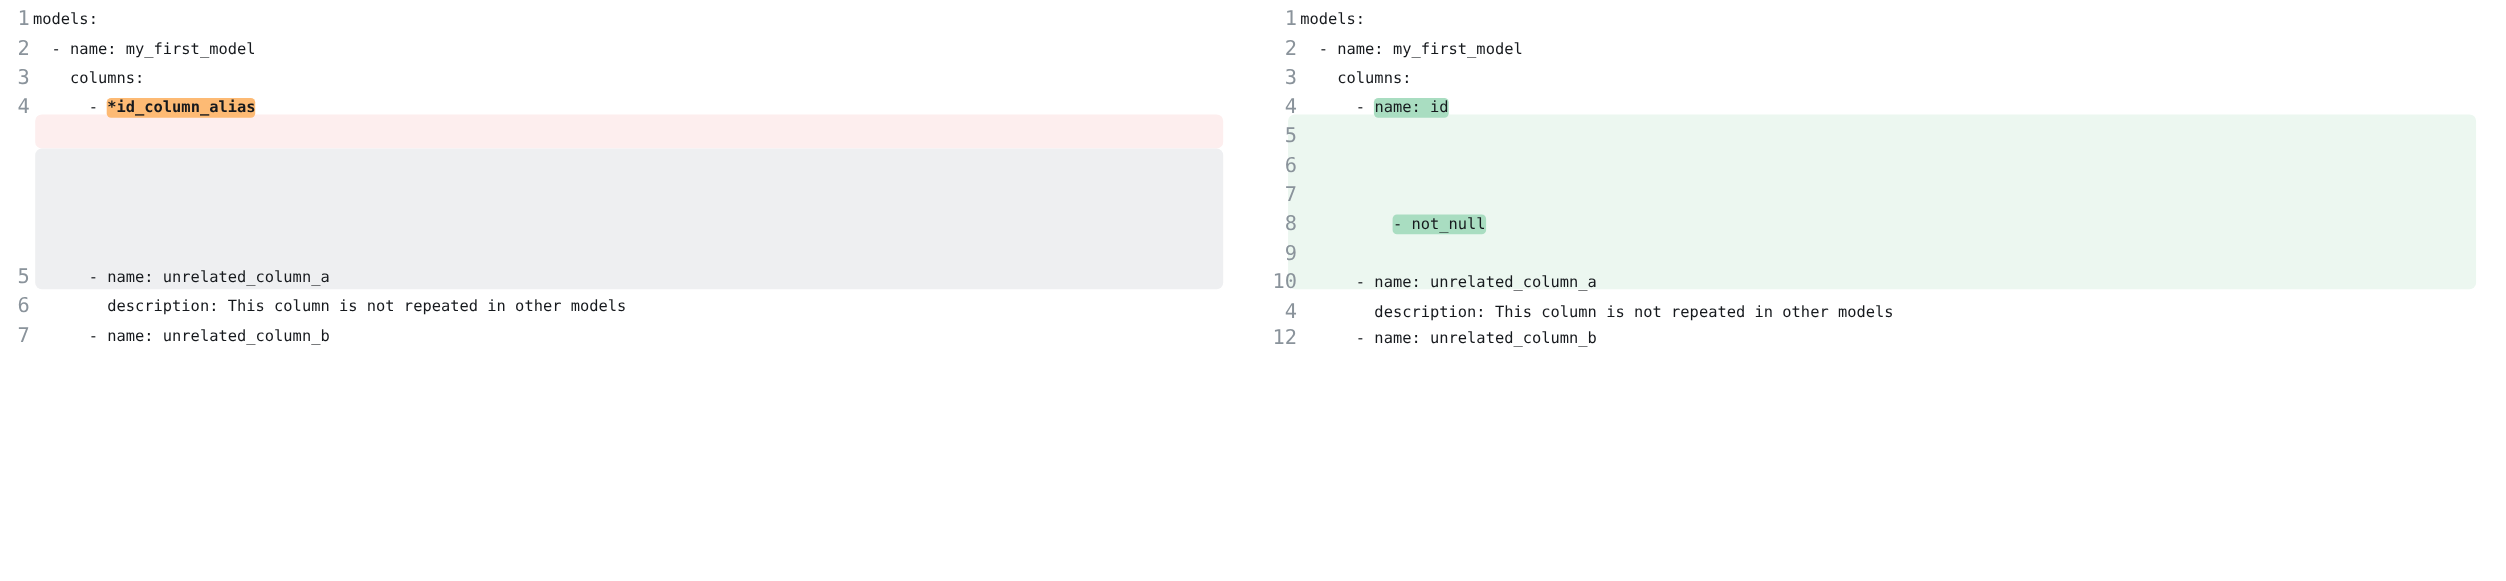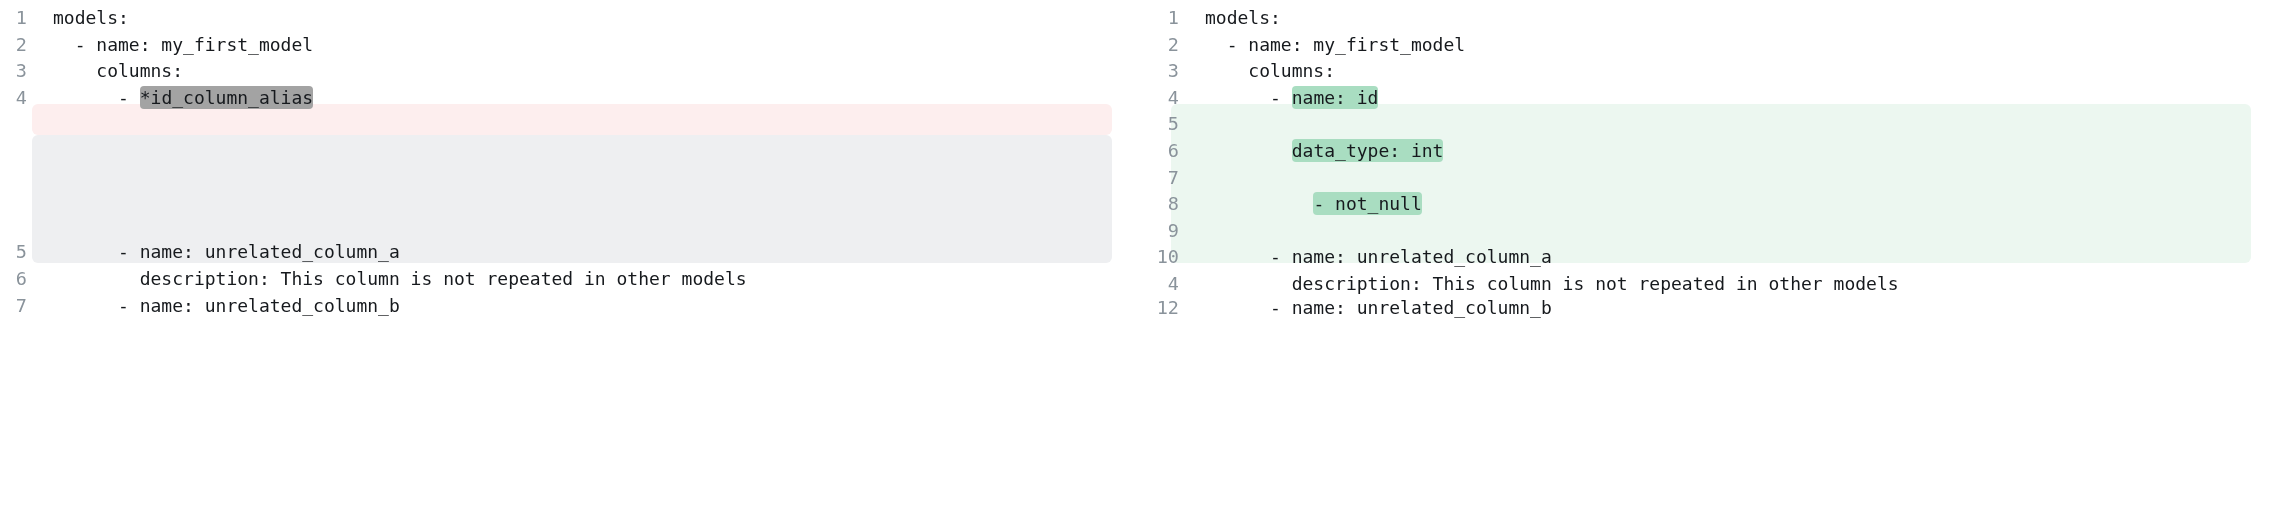--- a/index.html
+++ b/index.html
@@ -57,35 +57,35 @@
     min-width: 27px;
     text-align: right;
     color: #8a939b;
     font-size: 18.5px;
     line-height: 26.6px;
     font-family: "DejaVu Sans Mono", "Liberation Mono", monospace;
     user-select: none;
   }
 
   .code {
-    margin-left: 26px;
-    font-size: 18px;
+    margin-left: 3px;
+    font-size: 14px;
     line-height: 26.6px;
     color: #16191d;
     white-space: pre;
     font-family: "DejaVu Sans Mono", "Liberation Mono", monospace;
     text-align: center;
   }
 
   
   .chip {
     border-radius: 4px;
     padding: 1px 0;
   }
-  .chip.del { background: #a3a3a3; }
+  .chip.del { background: #fdba74; font-weight: bold; }
   .chip.ins { background: #a9ddc1; }
 </style>
 </head>
 <body>
 
 <div class="diff">
 
   <div class="pane" id="pane-left">
 
     <div class="block removed" style="top:104px; height:31px;"></div>
@@ -140,21 +140,20 @@
         </div>
         <div class="row" style="top: 84.8px;">
           <span class="lineno" style="width: 40px; min-width: 40px;">4</span>
           <span class="code">      - <span class="chip ins">name: id</span></span>
         </div>
         <div class="row" style="top: 111.4px;">
           <span class="lineno" style="width: 40px; min-width: 40px;">5</span>
         </div>
         <div class="row" style="top: 138px;">
           <span class="lineno" style="width: 40px; min-width: 40px;">6</span>
-          <span class="code">        <span class="chip ins">data_type: int</span></span>
         </div>
         <div class="row" style="top: 164.6px;">
           <span class="lineno" style="width: 40px; min-width: 40px;">7</span>
         </div>
         <div class="row" style="top: 191.2px;">
           <span class="lineno" style="width: 40px; min-width: 40px;">8</span>
           <span class="code">          <span class="chip ins">- not_null</span></span>
         </div>
         <div class="row" style="top: 217.8px;">
           <span class="lineno" style="width: 40px; min-width: 40px;">9</span>

